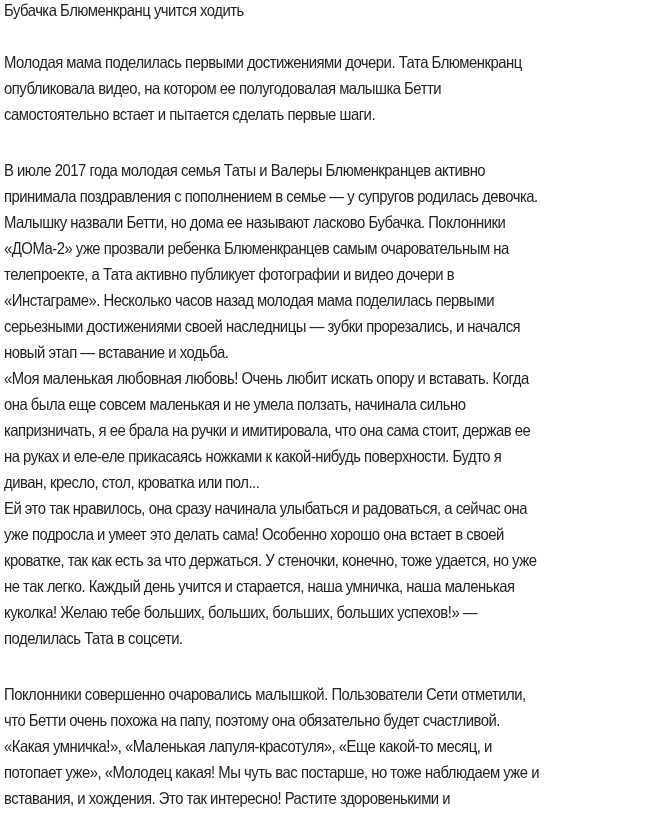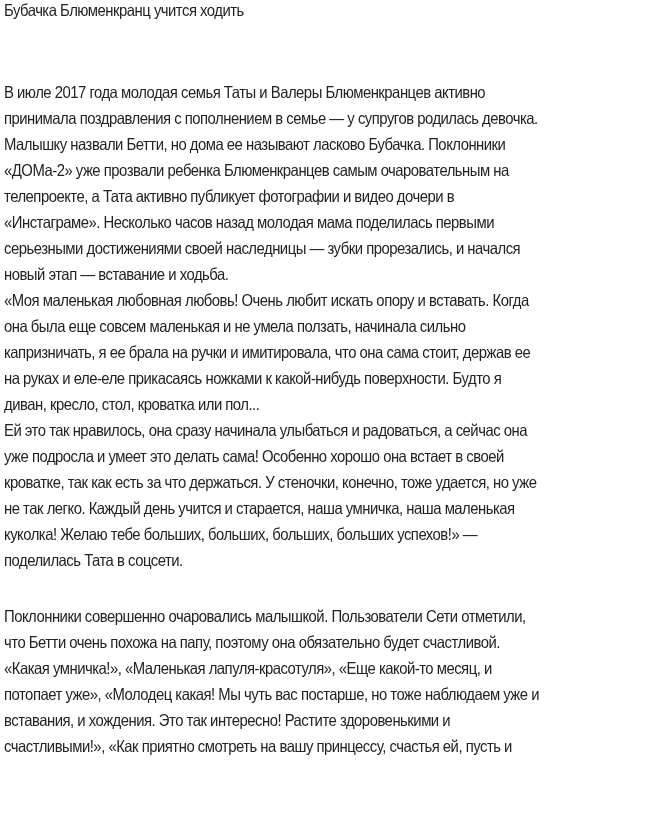--- a/index.html
+++ b/index.html
@@ -22,20 +22,25 @@
   .gap { height: 26px; }
   .gap-big { height: 30px; }
 </style>
 </head>
 <body>
 
 <div class="doc">
   <div class="line title">Бубачка Блюменкранц учится ходить</div>
   <div class="gap"></div>
 
+  <div>
+    <span class="line">Молодая мама поделилась первыми достижениями дочери. Тата Блюменкранц</span>
+    <span class="line">опубликовала видео, на котором ее полугодовалая малышка Бетти</span>
+    <span class="line">самостоятельно встает и пытается сделать первые шаги.</span>
+  </div>
   <div class="gap-big"></div>
 
   <div>
     <span class="line">В июле 2017 года молодая семья Таты и Валеры Блюменкранцев активно</span>
     <span class="line">принимала поздравления с пополнением в семье — у супругов родилась девочка.</span>
     <span class="line">Малышку назвали Бетти, но дома ее называют ласково Бубачка. Поклонники</span>
     <span class="line">«ДОМа-2» уже прозвали ребенка Блюменкранцев самым очаровательным на</span>
     <span class="line">телепроекте, а Тата активно публикует фотографии и видео дочери в</span>
     <span class="line">«Инстаграме». Несколько часов назад молодая мама поделилась первыми</span>
     <span class="line">серьезными достижениями своей наследницы — зубки прорезались, и начался</span>

